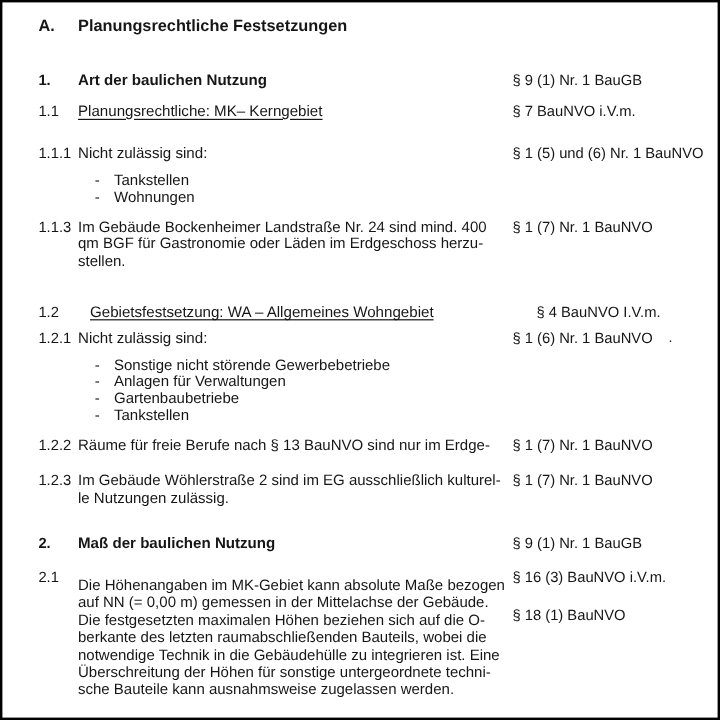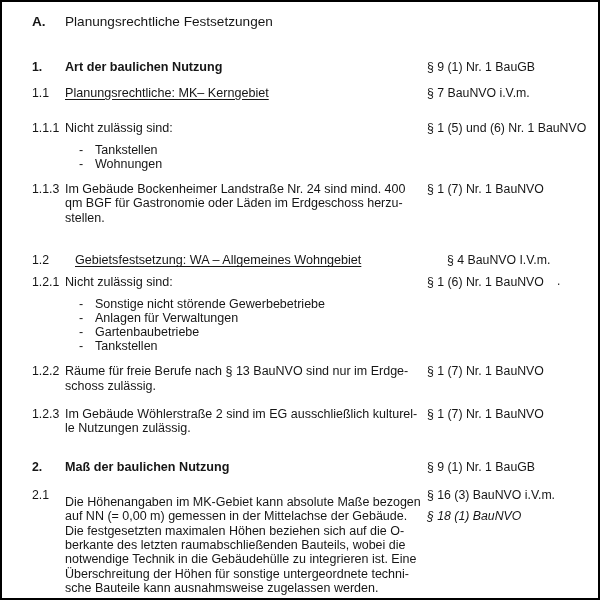--- a/index.html
+++ b/index.html
@@ -29,23 +29,23 @@
     white-space: nowrap;
   }
   .heading { font-size: 12.6px; line-height: 15px; white-space: nowrap; }
   .heading.bold { font-weight: bold; }
   .heading.underline { text-decoration: underline; text-underline-offset: 2px; }
   .line { font-size: 12.5px; line-height: 14.4px; white-space: nowrap; }
   .bullets { margin-top: 7px; }
   .bullet { display: flex; font-size: 12.5px; line-height: 14px; white-space: nowrap; }
   .bullet .dash { flex: 0 0 16px; width: 16px; padding-left: 14px; box-sizing: content-box; }
   .title-row .num { font-size: 13.6px; font-weight: bold; line-height: 16px; }
-  .doc-title { font-size: 13.6px; font-weight: normal; line-height: 16px; white-space: nowrap; }
+  .doc-title { font-size: 13.6px; font-weight: bold; line-height: 16px; white-space: nowrap; }
   .body-block { margin-top: 7px; }
-  .ref2 { margin-top: 6px; font-style: italic; }
+  .ref2 { margin-top: 17px; }
   
   .r-1   { margin-top: 30px; }
   .r-11  { margin-top: 11px; }
   .r-111 { margin-top: 20px;  }
   .r-113 { margin-top: 11px; }
   .r-12  { margin-top: 28px; gap: 10px; }
   .r-121 { margin-top: 7px;  }
   .r-122 { margin-top: 11px; }
   .r-123 { margin-top: 14px; }
   .r-2   { margin-top: 24px; }
@@ -142,21 +142,20 @@
         </div>
       </div>
     </div>
     <div class="ref">§ 1 (6) Nr. 1 BauNVO</div>
   </div>
 
   <div class="row r-122">
     <div class="num">1.2.2</div>
     <div class="text">
       <div class="line">Räume für freie Berufe nach § 13 BauNVO sind nur im Erdge-</div>
-      <div class="line">schoss zulässig.</div>
     </div>
     <div class="ref">§ 1 (7) Nr. 1 BauNVO</div>
   </div>
 
   <div class="row r-123">
     <div class="num">1.2.3</div>
     <div class="text">
       <div class="line">Im Gebäude Wöhlerstraße 2 sind im EG ausschließlich kulturel-</div>
       <div class="line">le Nutzungen zulässig.</div>
     </div>

